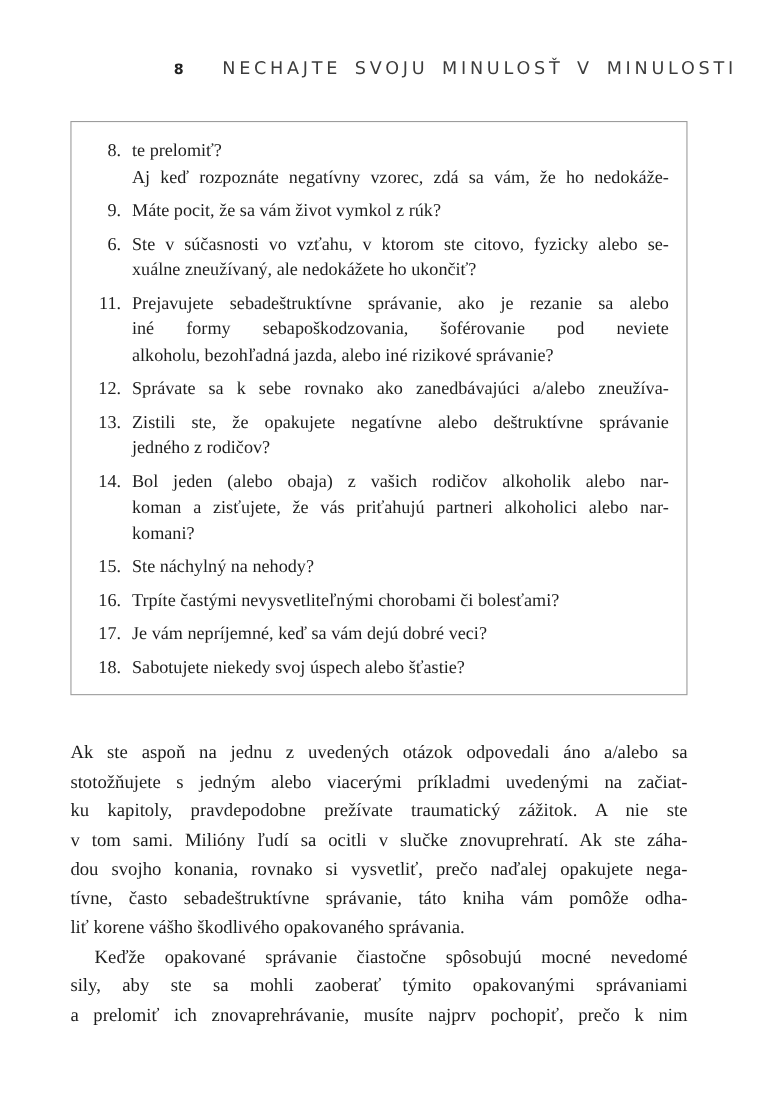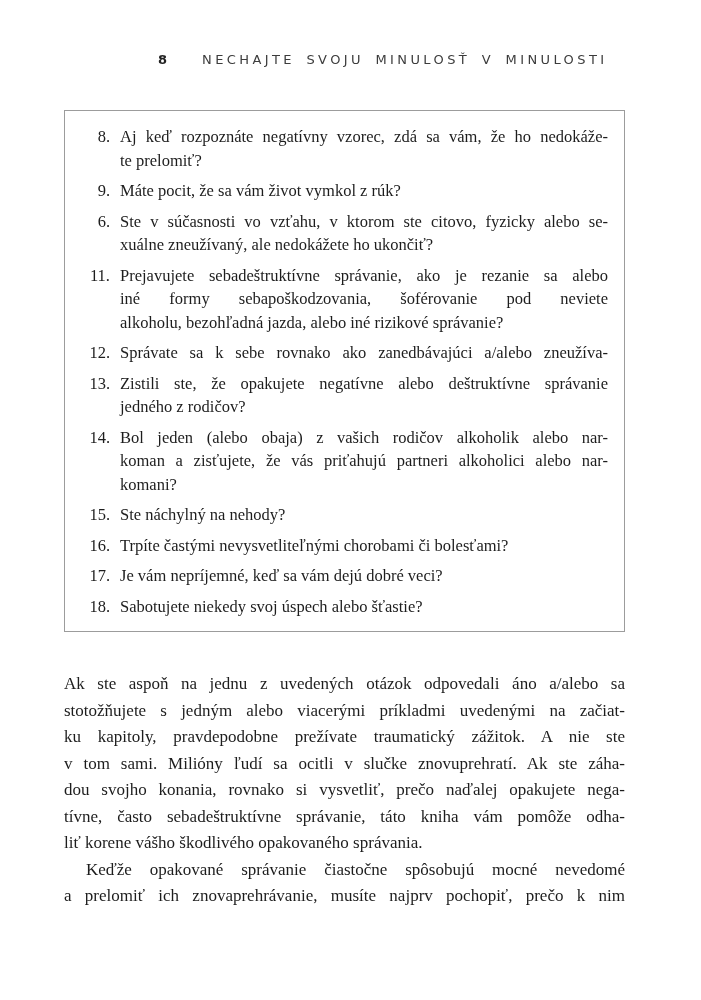--- a/index.html
+++ b/index.html
@@ -24,21 +24,21 @@
     font-family: "DejaVu Sans", "Liberation Sans", sans-serif;
   }
   .page-num {
     font-weight: bold;
     font-size: 13px;
     letter-spacing: 1px;
     color: #222222;
   }
   .running-title {
     margin-left: 34px;
-    font-size: 13px;
+    font-size: 16px;
     letter-spacing: 3.4px;
     word-spacing: 4px;
     color: #3c3c3c;
     white-space: nowrap;
   }
   
   .qbox {
     position: absolute;
     left: 64px;
     top: 110px;
@@ -83,22 +83,22 @@
   <div class="header">
     <span class="page-num">8</span>
     <span class="running-title">NECHAJTE SVOJU MINULOSŤ V MINULOSTI</span>
   </div>
 
   <div class="qbox">
     <div id="questions-list">
         <div class="q-item">
           <span class="q-num">8.</span>
           <div class="q-text">
+            <div class="ln">te prelomiť?</div>
             <div class="ln j">Aj keď rozpoznáte negatívny vzorec, zdá sa vám, že ho nedokáže-</div>
-            <div class="ln">te prelomiť?</div>
           </div>
         </div>
         <div class="q-item">
           <span class="q-num">9.</span>
           <div class="q-text">
             <div class="ln">Máte pocit, že sa vám život vymkol z rúk?</div>
           </div>
         </div>
         <div class="q-item">
           <span class="q-num">6.</span>
@@ -168,17 +168,18 @@
         <div class="ln j">Ak ste aspoň na jednu z uvedených otázok odpovedali áno a/alebo sa</div>
         <div class="ln j">stotožňujete s jedným alebo viacerými príkladmi uvedenými na začiat-</div>
         <div class="ln j">ku kapitoly, pravdepodobne prežívate traumatický zážitok. A nie ste</div>
         <div class="ln j">v tom sami. Milióny ľudí sa ocitli v slučke znovuprehratí. Ak ste záha-</div>
         <div class="ln j">dou svojho konania, rovnako si vysvetliť, prečo naďalej opakujete nega-</div>
         <div class="ln j">tívne, často sebadeštruktívne správanie, táto kniha vám pomôže odha-</div>
         <div class="ln">liť korene vášho škodlivého opakovaného správania.</div>
       </div>
       <div>
         <div class="ln j indent">Keďže opakované správanie čiastočne spôsobujú mocné nevedomé</div>
+        <div class="ln j">sily, aby ste sa mohli zaoberať týmito opakovanými správaniami</div>
         <div class="ln j">a prelomiť ich znovaprehrávanie, musíte najprv pochopiť, prečo k nim</div>
       </div>
     </div>
 
 </div>
 
 </body></html>

